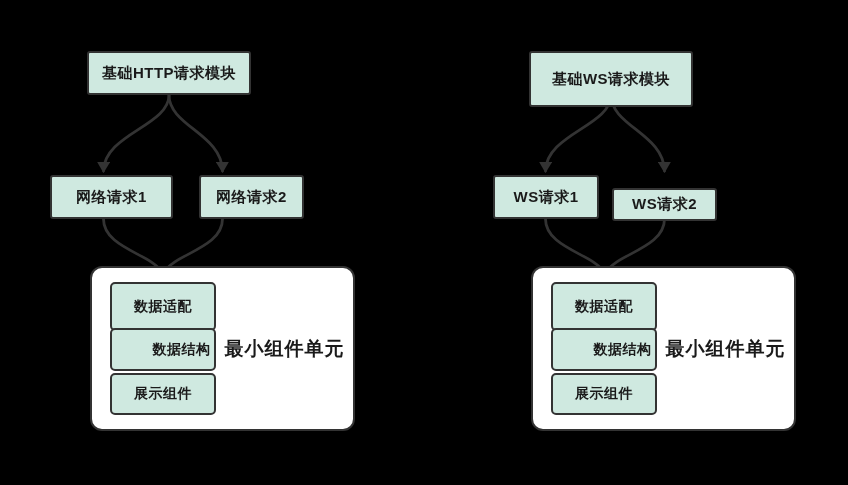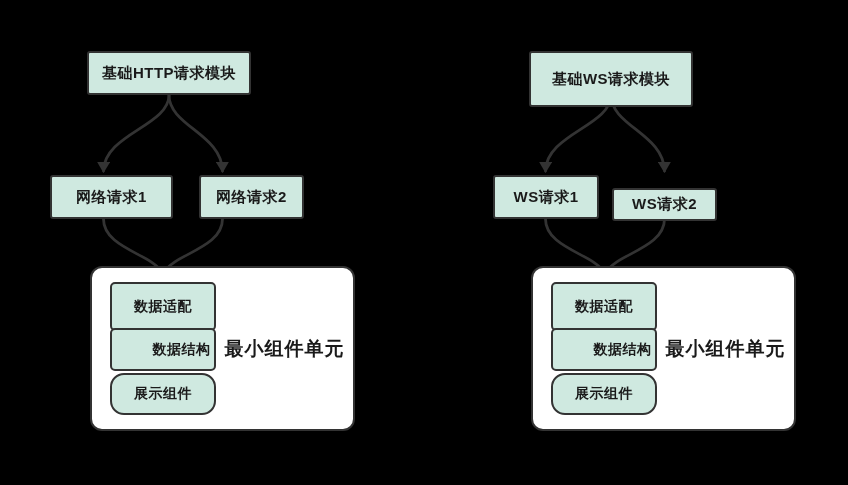--- a/index.html
+++ b/index.html
@@ -41,21 +41,21 @@
   #http-c2{left:170px;top:175px;width:105px;height:44px;margin-left:29px;}
   #http-container{left:90px;top:266px;width:265px;height:165px;}
   
   #ws-root{left:529px;top:51px;width:164px;height:56px;}
   #ws-c1{left:493px;top:175px;width:106px;height:44px;}
   #ws-c2{left:612px;top:188px;width:105px;height:33px;}
   #ws-container{left:531px;top:266px;width:265px;height:165px;}
   
   .part.p1{left:18px;top:14px;width:106px;height:49px;}
   .part.p2{left:18px;top:60px;width:106px;height:43px;padding-left:37px;}
-  .part.p3{left:18px;top:105px;width:106px;height:42px;border-radius:14px;}
+  .part.p3{left:18px;top:105px;width:106px;height:42px;}
   .unit-label{left:124px;top:0;right:0;bottom:0;}
 </style>
 </head>
 <body>
 
 <div class="stage">
 
   <svg class="edges" width="848" height="485" viewBox="0 0 848 485" aria-hidden="true">
     <defs>
       <marker id="ah" viewBox="0 0 11 13" refX="9" refY="6.5" markerUnits="userSpaceOnUse" markerWidth="11" markerHeight="13" orient="auto">

